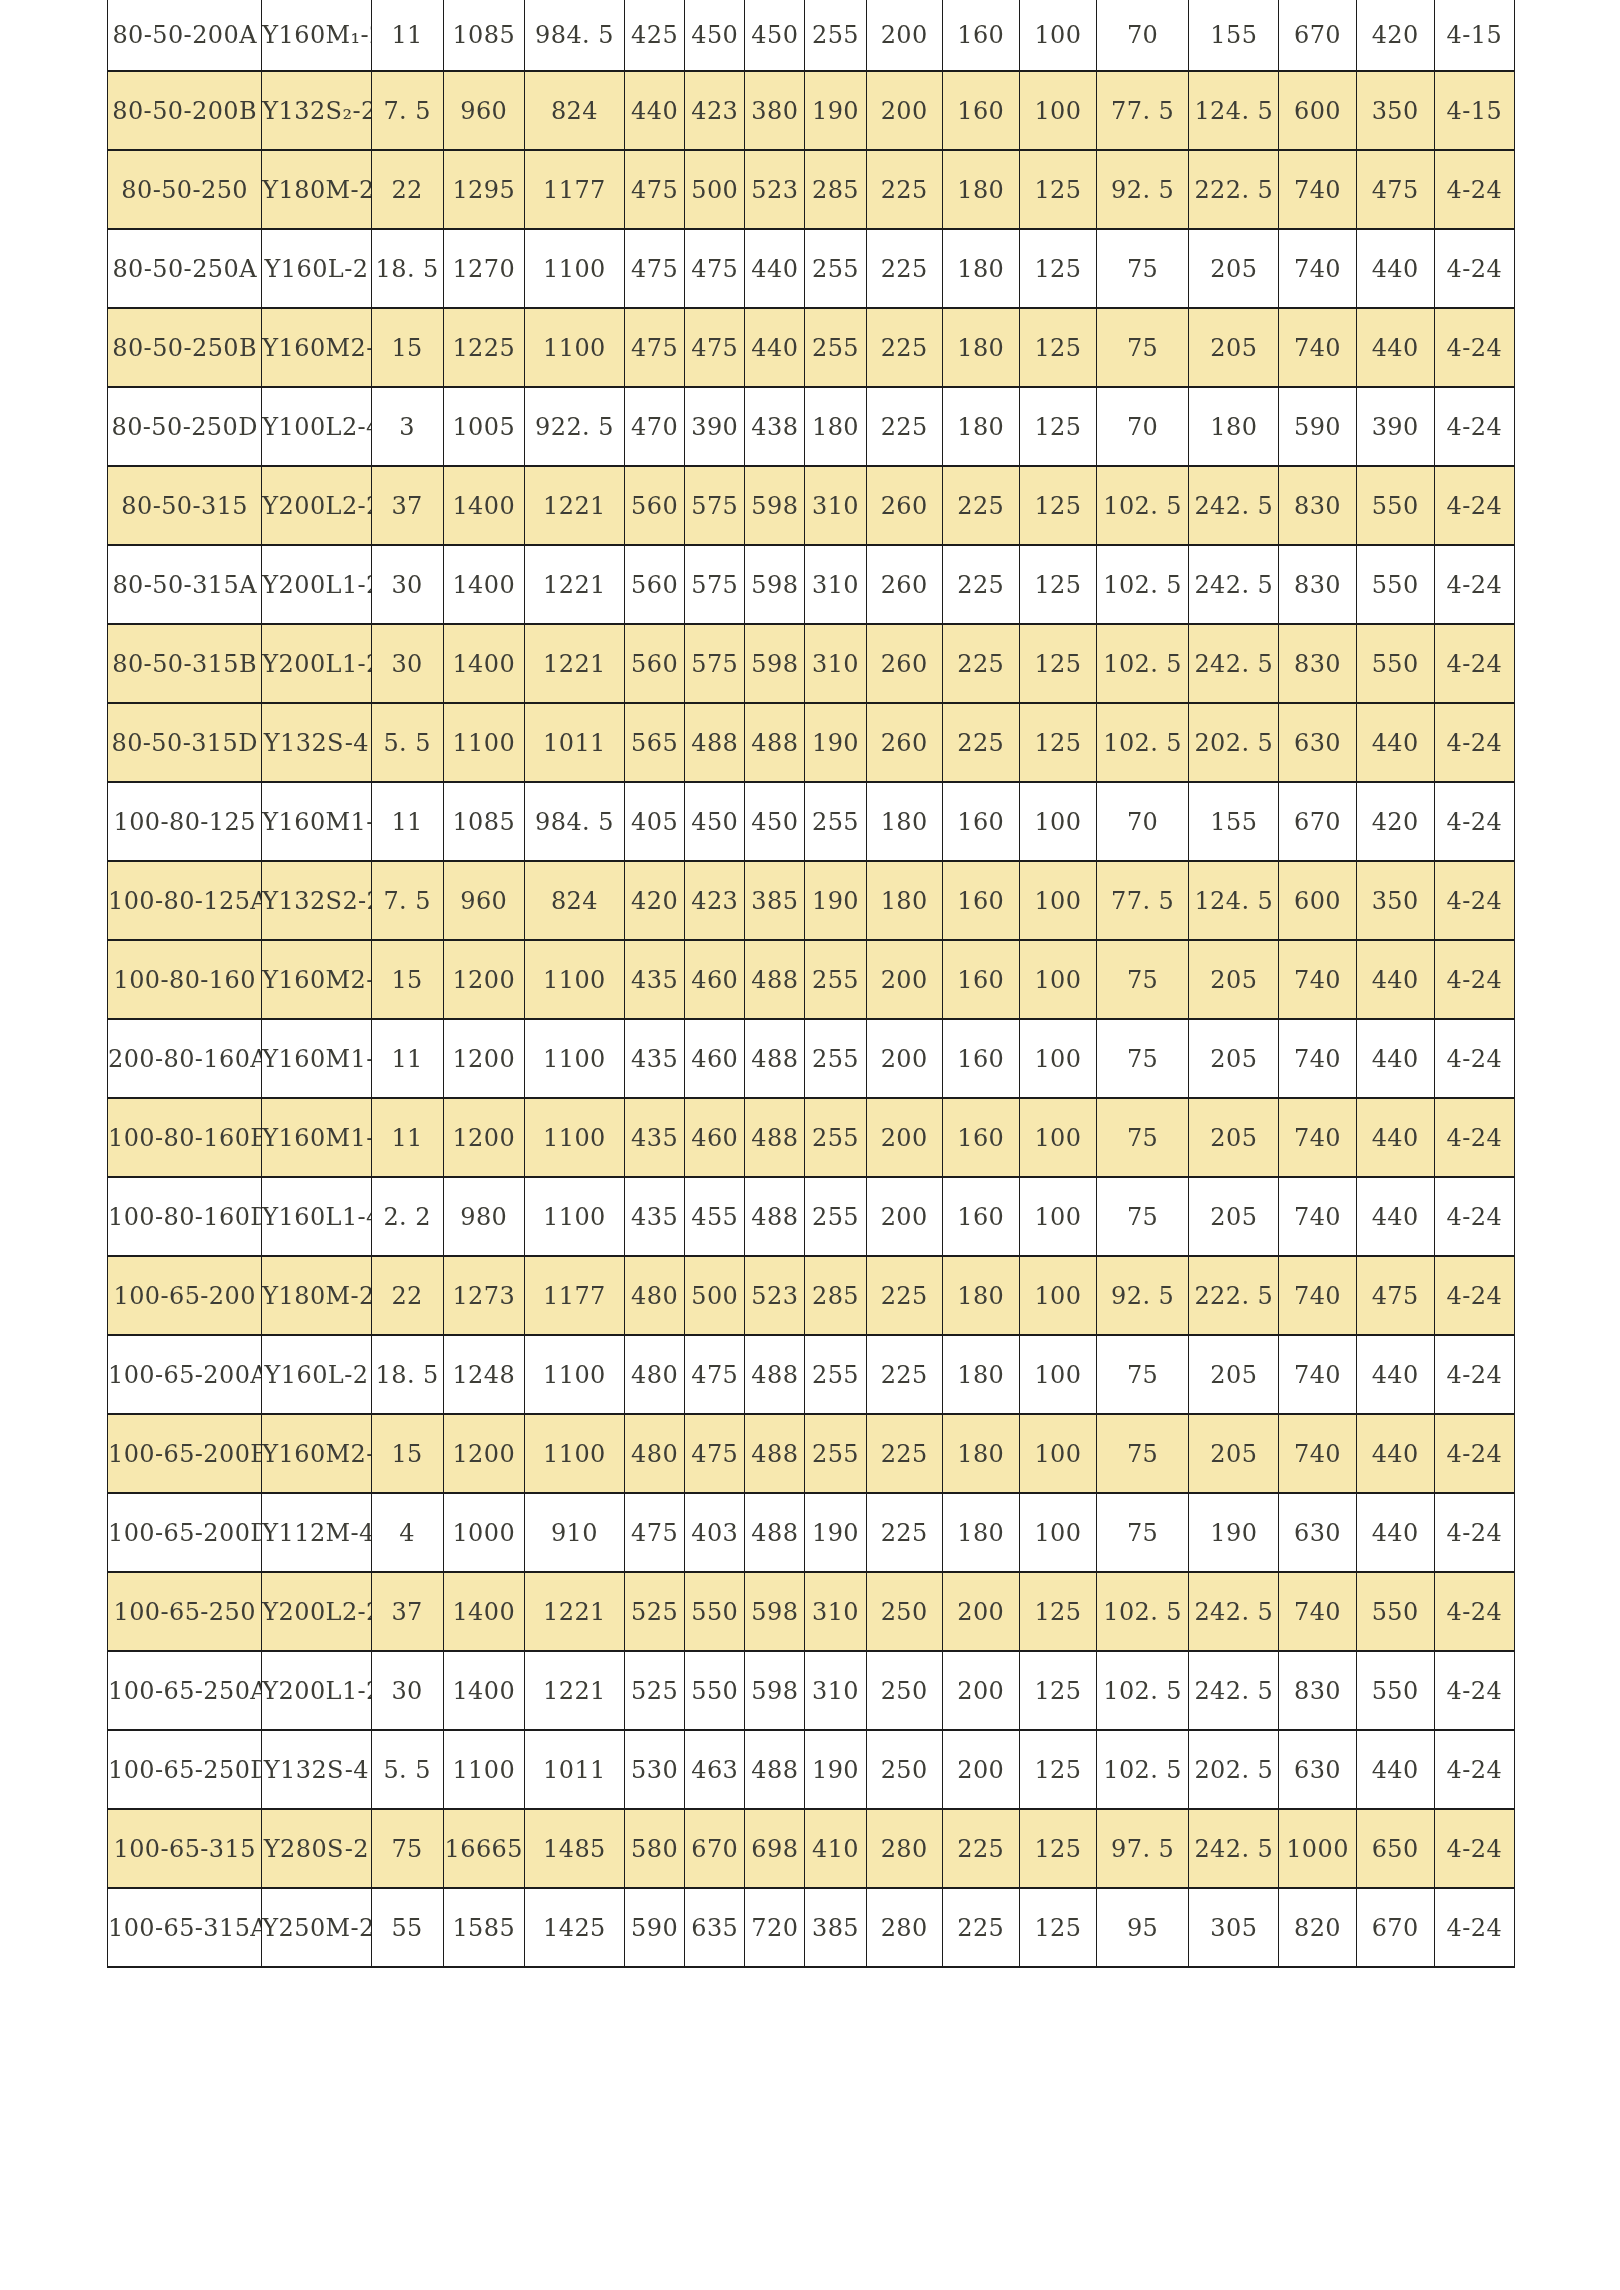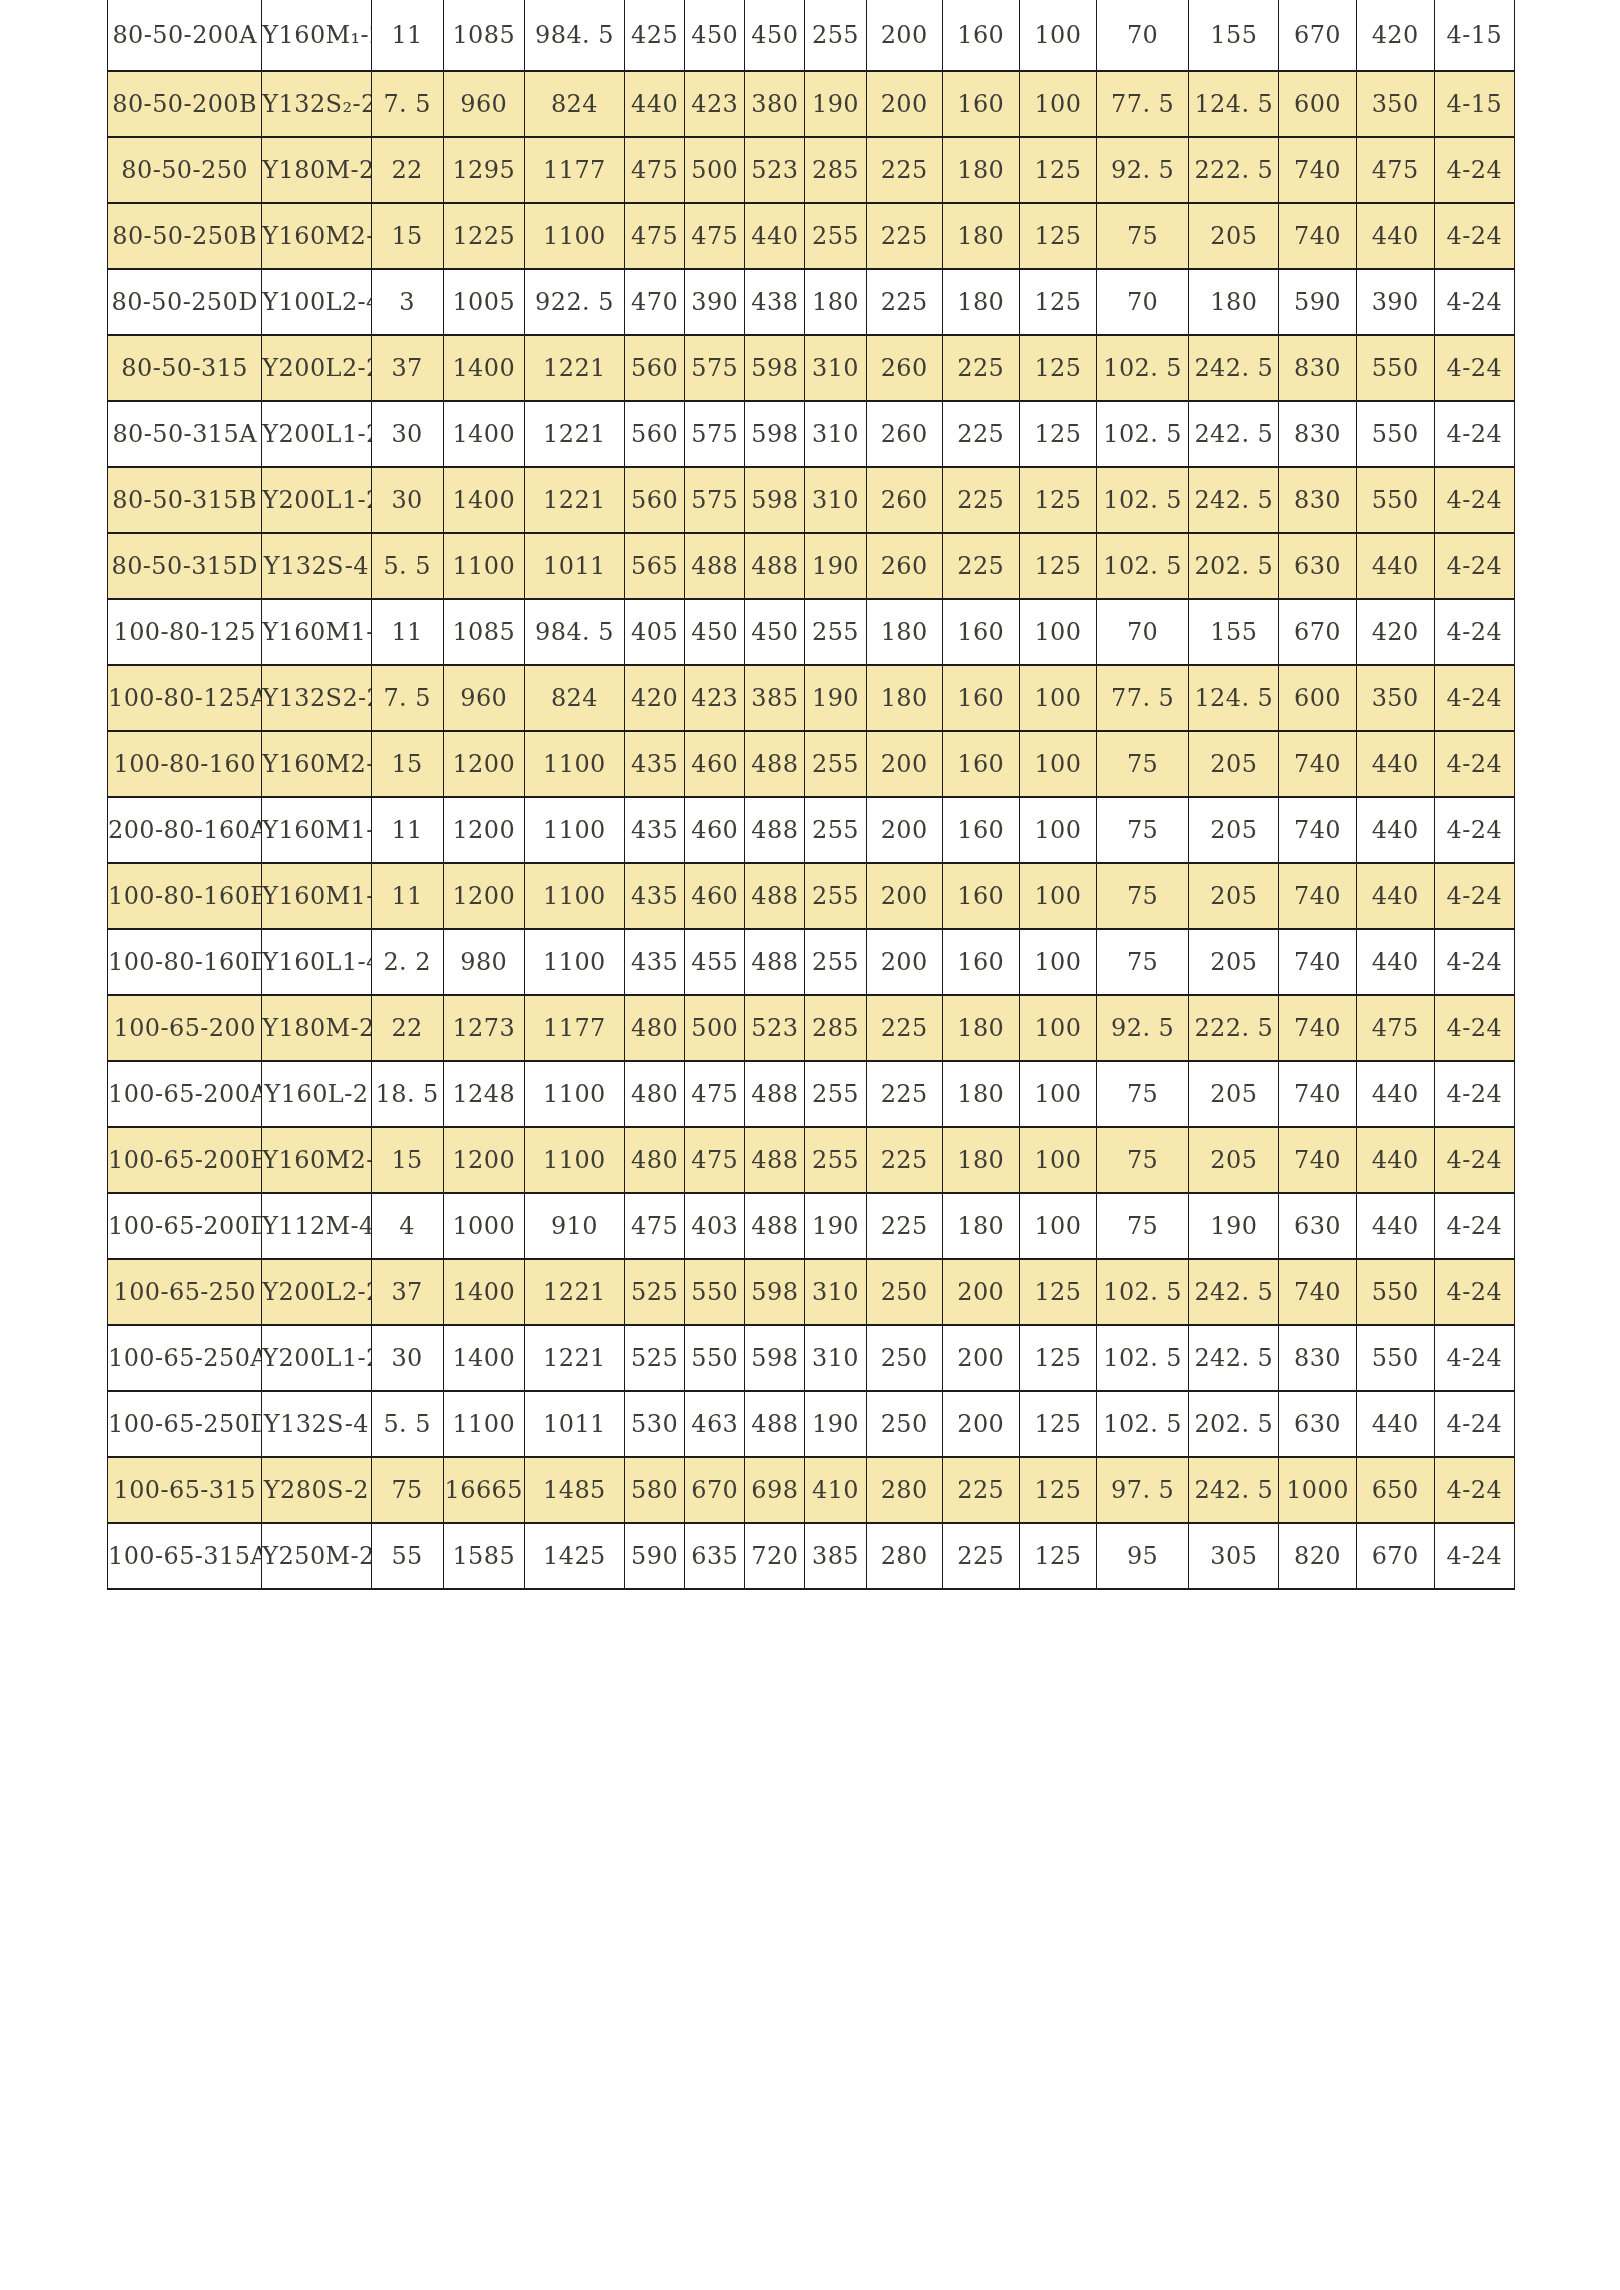--- a/index.html
+++ b/index.html
@@ -33,21 +33,21 @@
     text-align: center;
     vertical-align: middle;
     font-size: 24px;
     color: var(--text-color, #3d3d36);
     padding: 0;
     white-space: nowrap;
     overflow: hidden;
     letter-spacing: 0.4px;
   }
   table.spec tr {
-    height: 66px;
+    height: 79px;
     background: var(--row-default, #ffffff);
   }
   table.spec tr.alt {
     background: var(--row-alternate, #f7e8af);
   }
   
   table.spec tr:first-child {
     height: 71px;
   }
   table.spec tr:first-child td {
@@ -129,20 +129,39 @@
           <td>285</td>
           <td>225</td>
           <td>180</td>
           <td>125</td>
           <td>92. 5</td>
           <td>222. 5</td>
           <td>740</td>
           <td>475</td>
           <td>4-24</td>
         </tr>
+        <tr>
+          <td>80-50-250A</td>
+          <td>Y160L-2</td>
+          <td>18. 5</td>
+          <td>1270</td>
+          <td>1100</td>
+          <td>475</td>
+          <td>475</td>
+          <td>440</td>
+          <td>255</td>
+          <td>225</td>
+          <td>180</td>
+          <td>125</td>
+          <td>75</td>
+          <td>205</td>
+          <td>740</td>
+          <td>440</td>
+          <td>4-24</td>
+        </tr>
         <tr class="alt">
           <td>80-50-250B</td>
           <td>Y160M2-2</td>
           <td>15</td>
           <td>1225</td>
           <td>1100</td>
           <td>475</td>
           <td>475</td>
           <td>440</td>
           <td>255</td>

